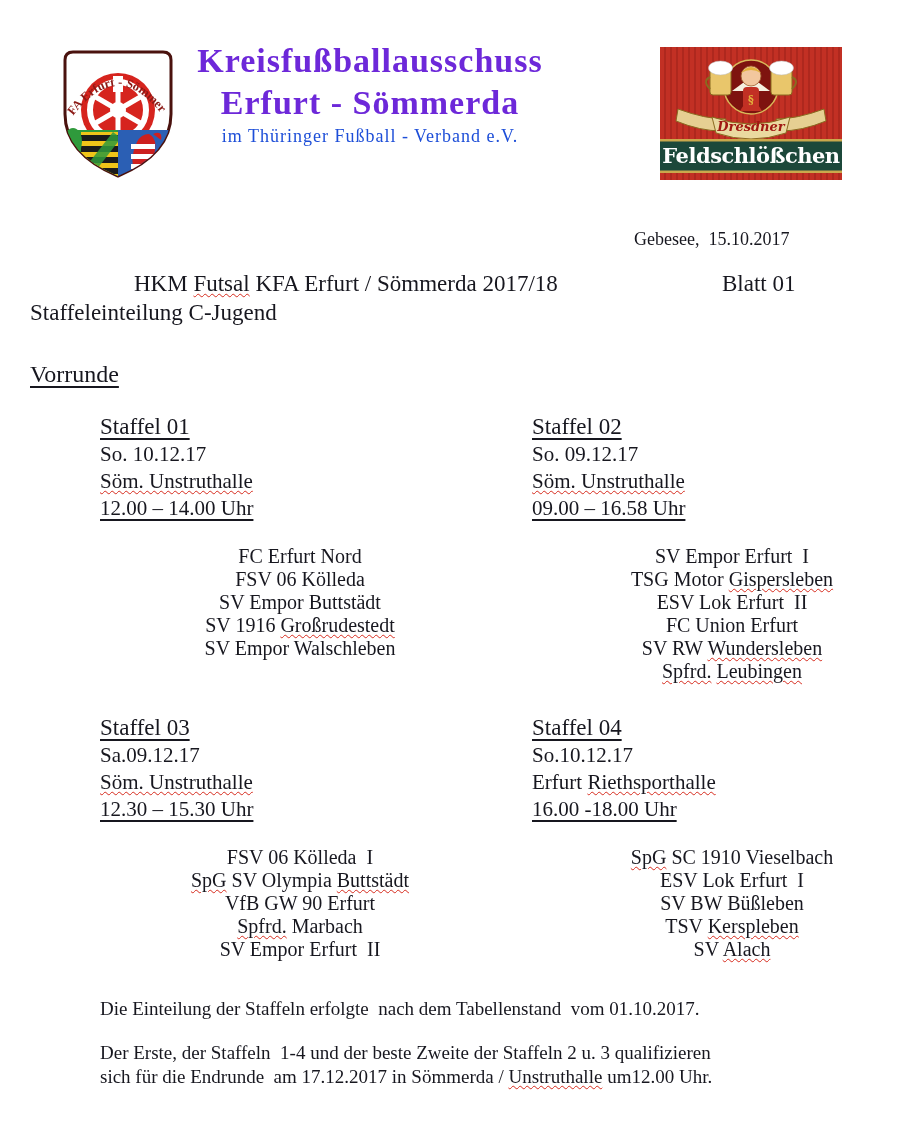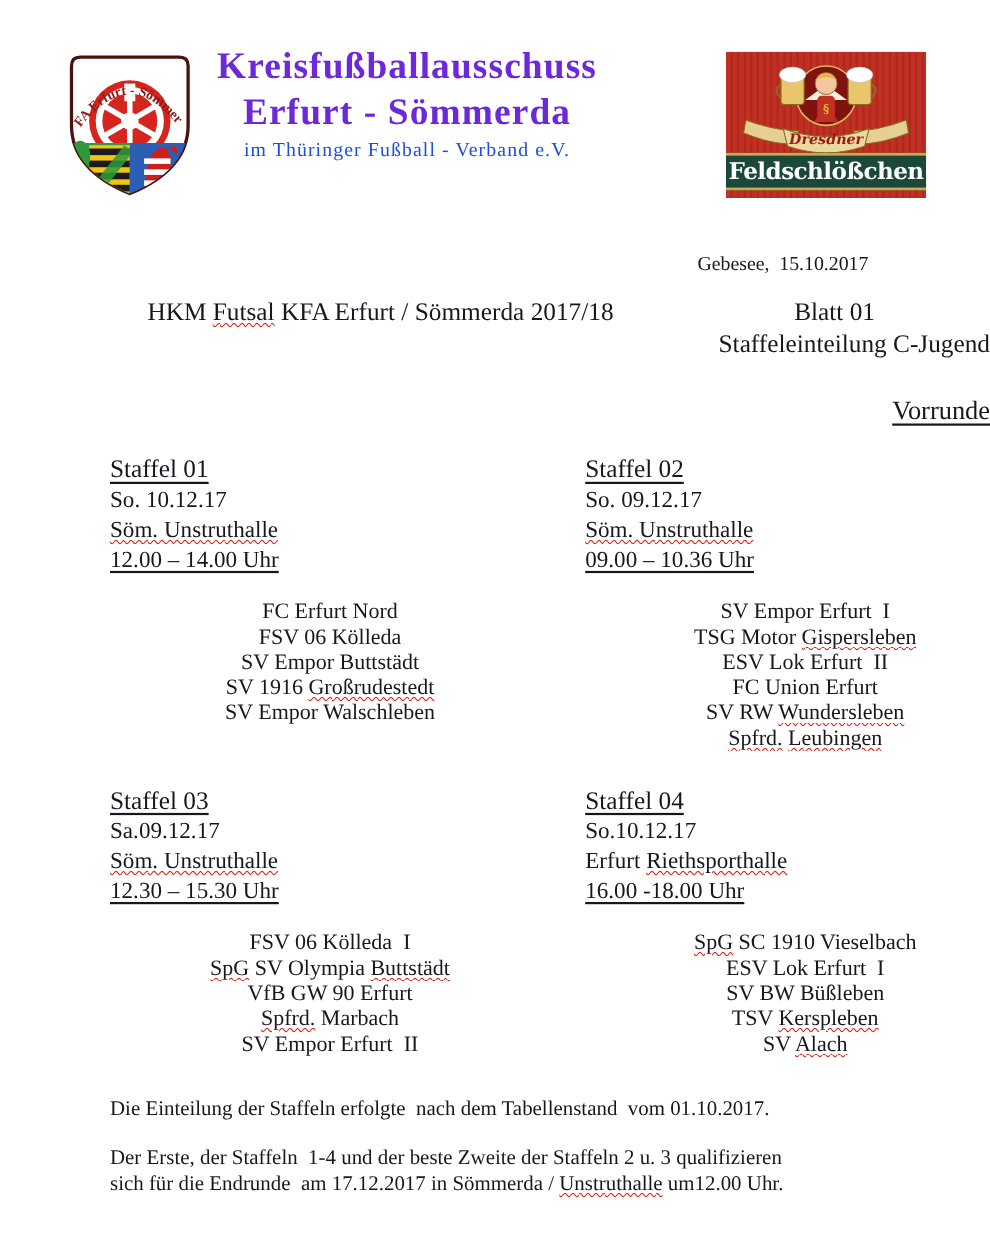--- a/index.html
+++ b/index.html
@@ -7,21 +7,21 @@
        font-family:"Liberation Serif","DejaVu Serif",serif;color:#17171f;}
   .abs{position:absolute;}
   .pre{white-space:pre-wrap;}
   
   .org{width:404px;text-align:center;}
   .org1{font-size:34px;font-weight:bold;color:#6d28d9;letter-spacing:1px;line-height:42px;}
   .org3{font-size:18px;color:#1d4ed8;letter-spacing:1px;margin-top:2px;}
   
   .dateline{font-size:18px;}
   .headline{font-size:23px;}
-  .centerband{left:30px;width:870px;text-align:right;}
+  .centerband{left:30px;width:870px;text-align:left;}
   .roundtitle{font-size:24px;}
   
   .u{text-decoration-line:underline;text-decoration-thickness:1.5px;text-underline-offset:4px;}
   .sp{text-decoration-line:underline;text-decoration-style:wavy;text-decoration-color:#d62b1e;
       text-decoration-thickness:1px;text-underline-offset:2px;}
   
   .group{width:330px;}
   .g-title{font-size:23px;line-height:29px;}
   .g-line{font-size:21px;line-height:27px;}
   .teams{width:400px;text-align:center;}
@@ -145,21 +145,21 @@
   <div class="g-title"><span class="u">Staffel 01</span></div>
   <div class="g-line">So. 10.12.17</div>
   <div class="g-line pre"><span class="sp">Söm. Unstruthalle</span></div>
   <div class="g-line"><span class="u">12.00 – 14.00 Uhr</span></div>
 </div>
 
 <div class="abs group" style="left:532px;top:412px;">
   <div class="g-title"><span class="u">Staffel 02</span></div>
   <div class="g-line">So. 09.12.17</div>
   <div class="g-line pre"><span class="sp">Söm. Unstruthalle</span></div>
-  <div class="g-line"><span class="u">09.00 – 10.36 Uhr</span></div>
+  <div class="g-line"><span class="u">09.00 – 16.58 Uhr</span></div>
 </div>
 
 <div class="abs teams" style="left:100px;top:545px;">
     <div class="team-row"><span>FC Erfurt Nord</span></div>
     <div class="team-row"><span>FSV 06 Kölleda</span></div>
     <div class="team-row"><span>SV Empor Buttstädt</span></div>
     <div class="team-row"><span>SV 1916 </span><span class="sp">Großrudestedt</span></div>
     <div class="team-row"><span>SV Empor Walschleben</span></div>
   </div>
 <div class="abs teams" style="left:532px;top:545px;">

